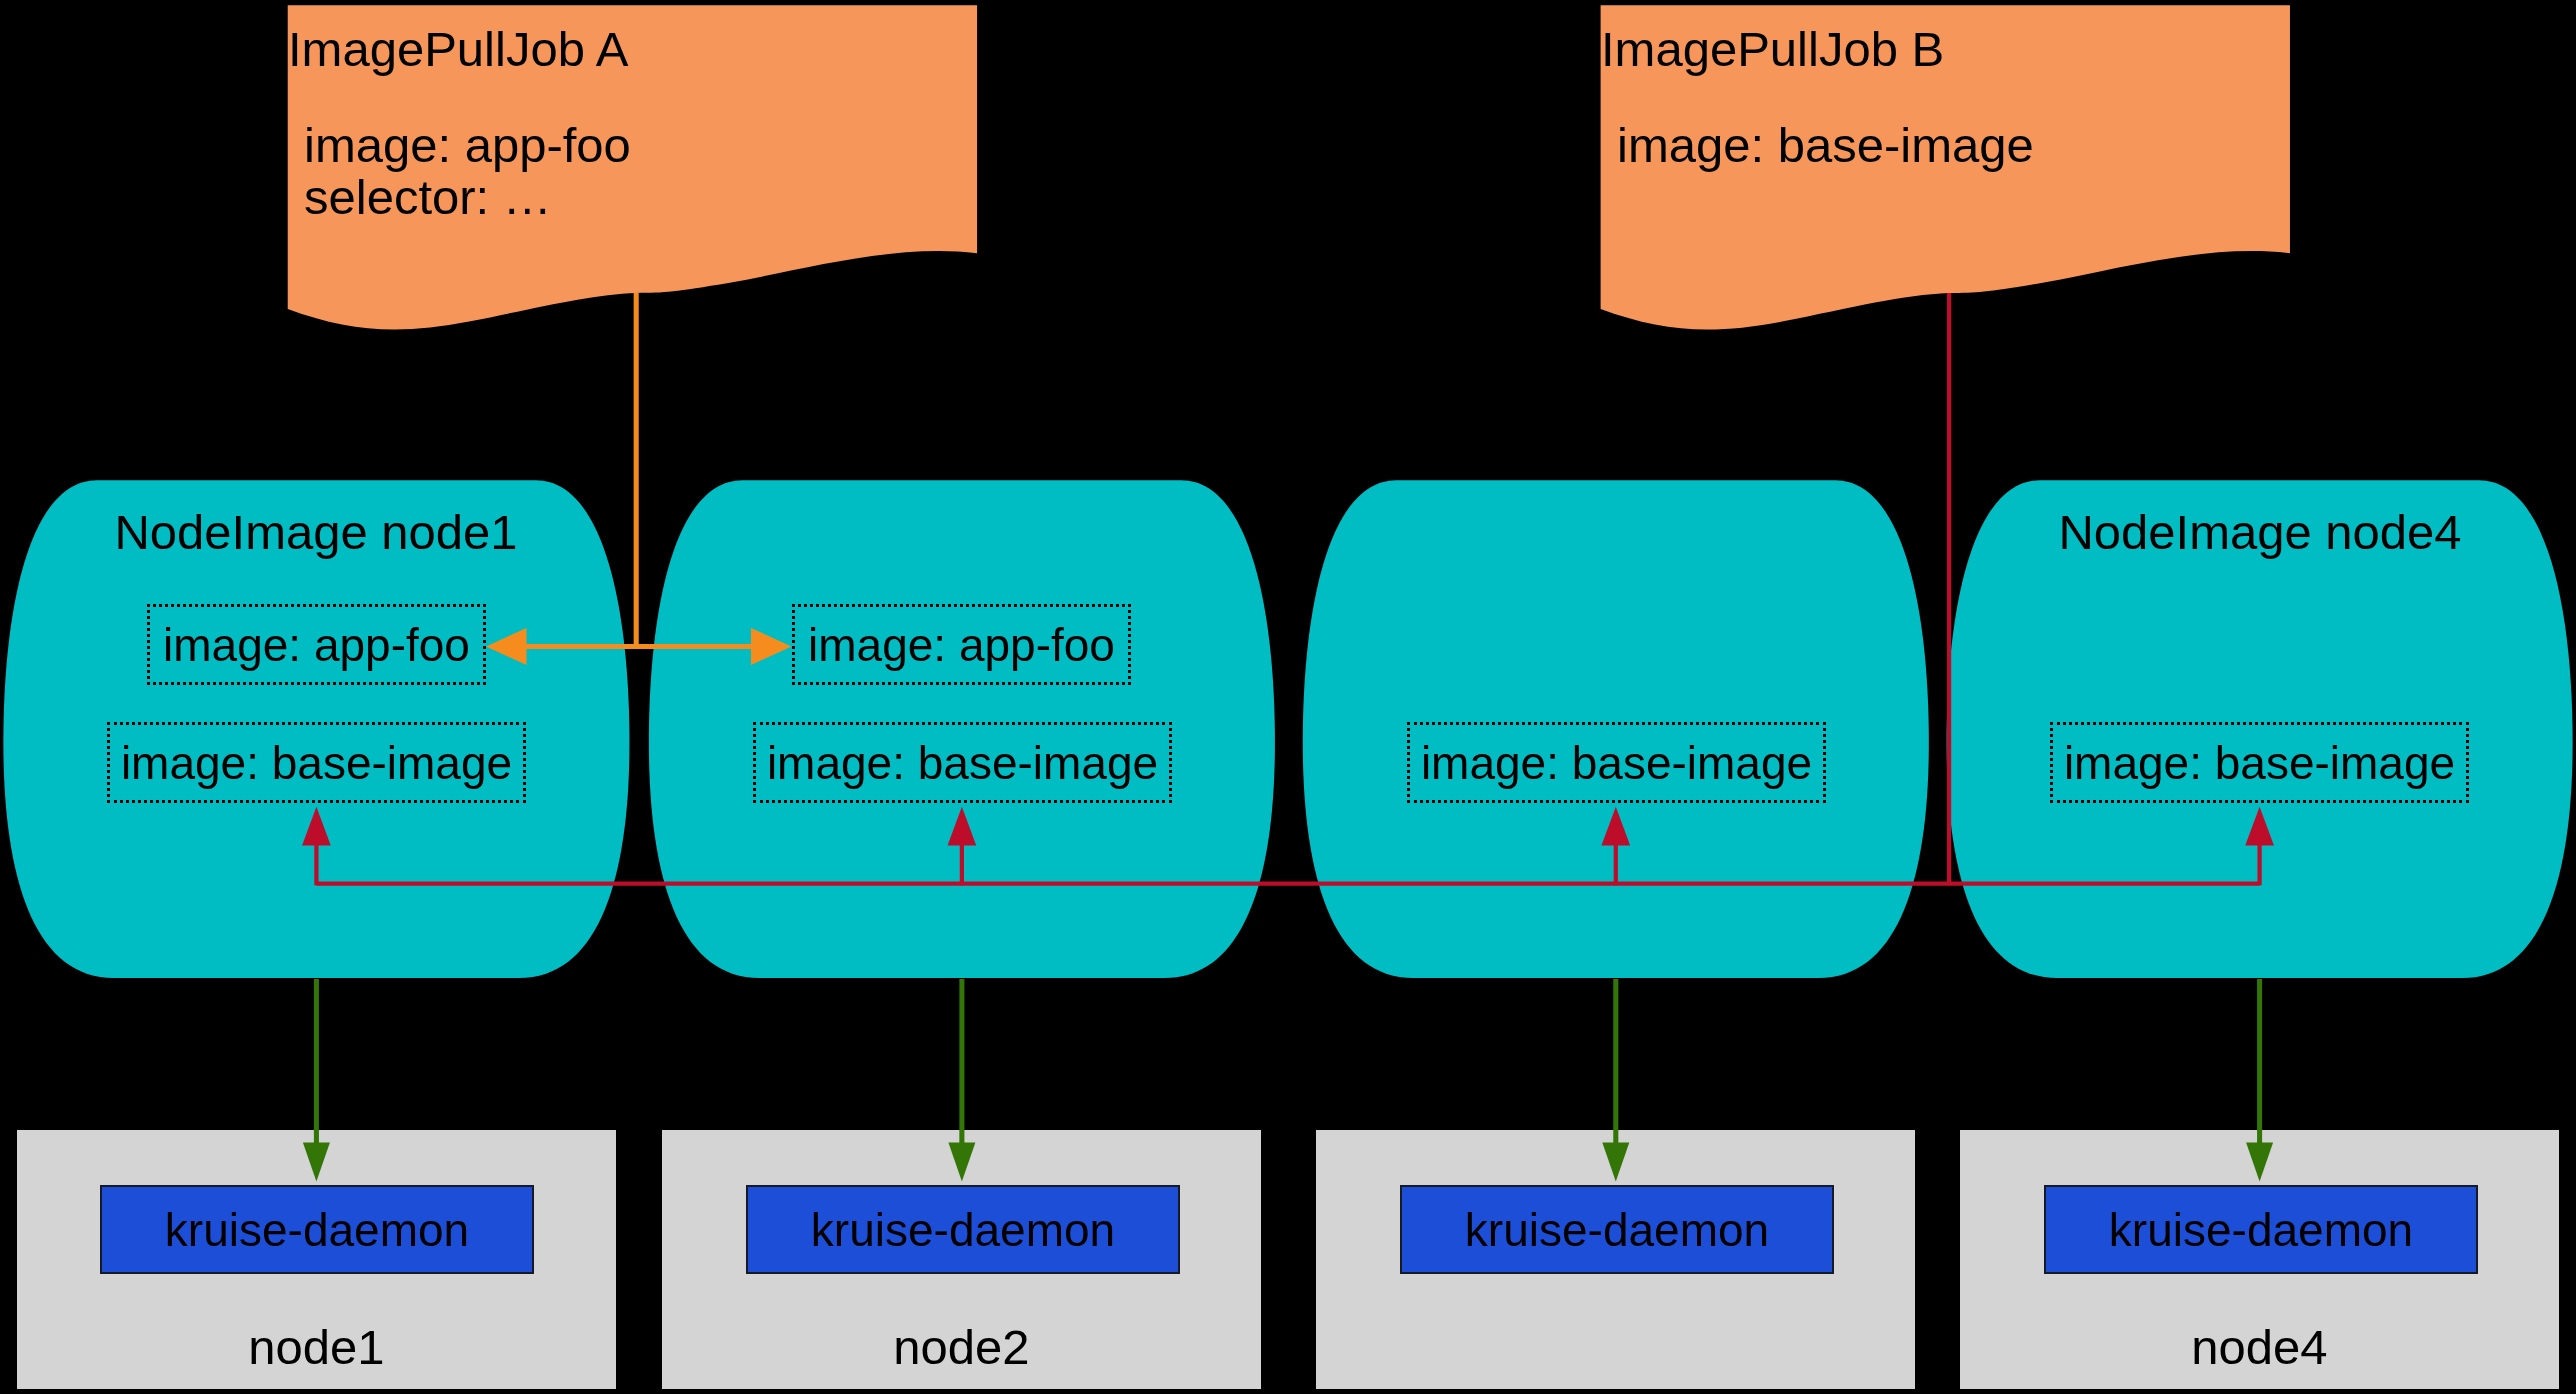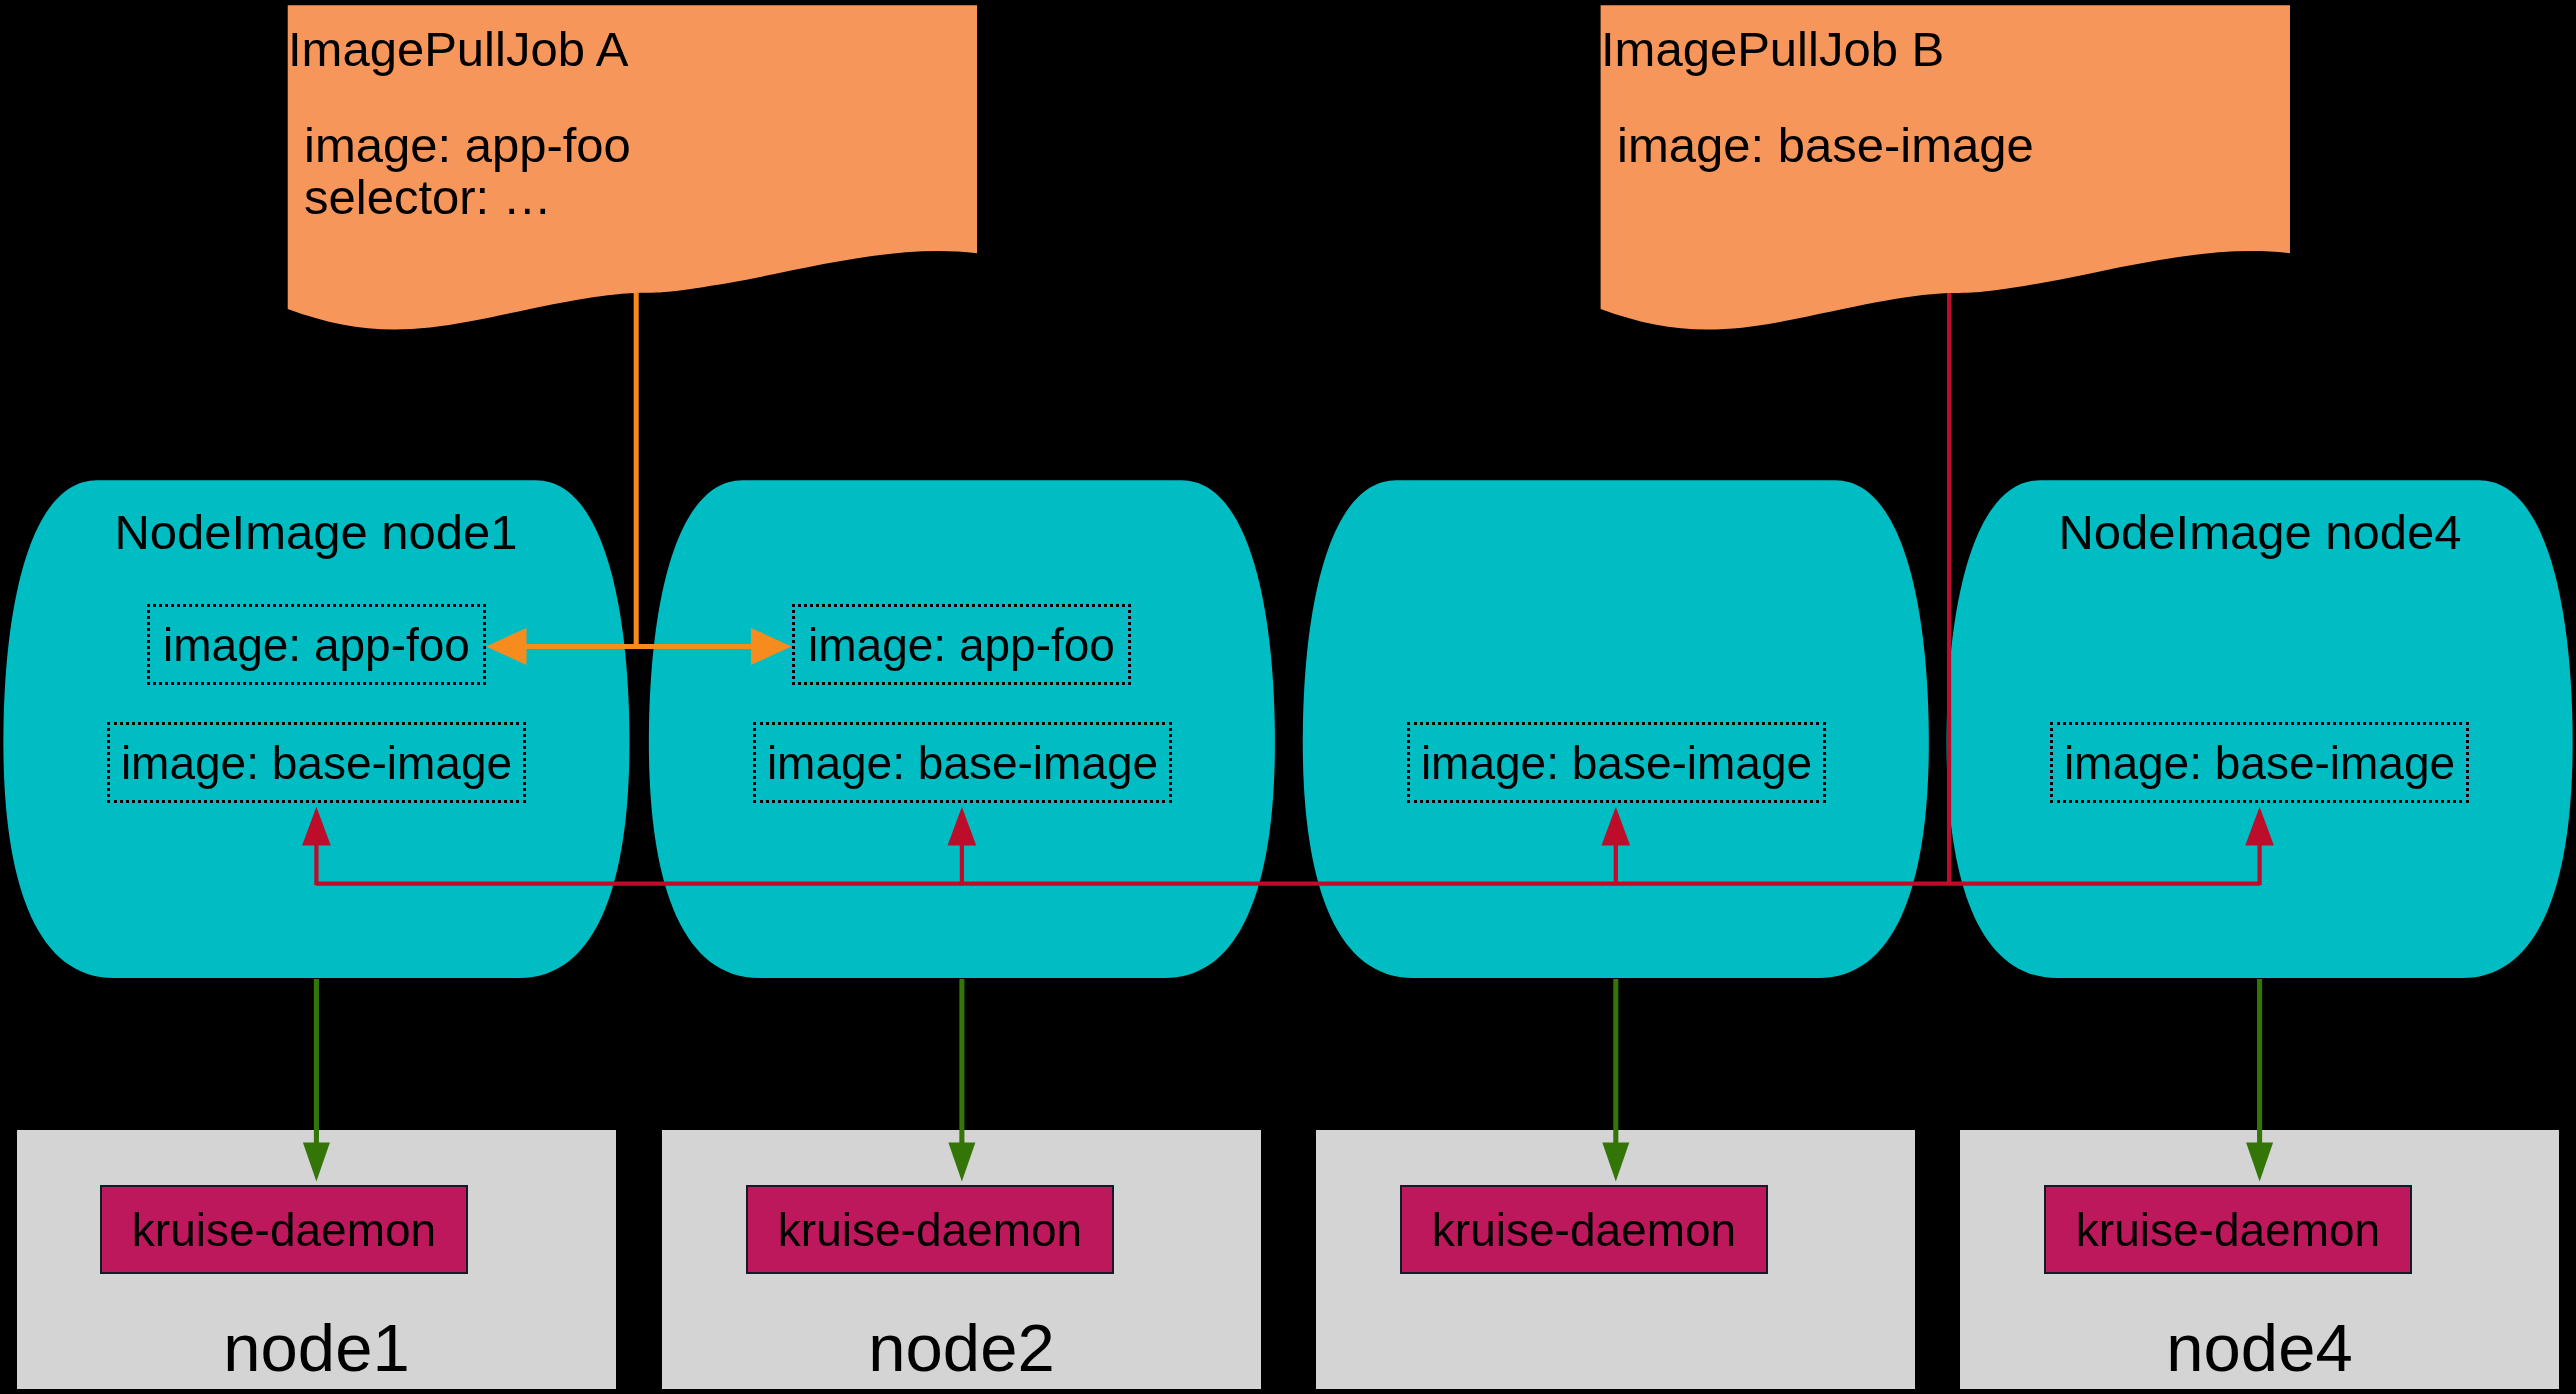--- a/index.html
+++ b/index.html
@@ -5,23 +5,23 @@
   html,body{margin:0;padding:0;background:#000;}
   .stage{position:relative;width:2576px;height:1395px;background:#000;overflow:hidden;
          font-family:"Liberation Sans",sans-serif;color:#000;}
   .stage svg{position:absolute;left:0;top:0;pointer-events:none;}
   .flag-title{position:absolute;height:54px;line-height:54px;font-size:49px;}
   .flag-line{position:absolute;height:51px;line-height:51px;font-size:49px;white-space:pre;}
   .ni-title{position:absolute;width:508px;height:54px;line-height:54px;text-align:center;font-size:49px;}
   .dotted-box{position:absolute;height:81px;border:3.4px dotted #000;box-sizing:border-box;
               display:flex;align-items:center;justify-content:center;font-size:46px;white-space:pre;}
   .node-box{position:absolute;width:599px;height:259px;background:#D4D4D4;}
-  .daemon{position:absolute;width:368px;height:89px;background:#be185d;border:2.5px solid #161A24;
+  .daemon{position:absolute;width:434px;height:89px;background:#1d4ed8;border:2.5px solid #161A24;
           box-sizing:border-box;display:flex;align-items:center;justify-content:center;font-size:46px;}
-  .node-label{position:absolute;width:253px;height:59px;line-height:59px;text-align:center;font-size:67px;}
+  .node-label{position:absolute;width:253px;height:59px;line-height:59px;text-align:center;font-size:49px;}
 </style>
 </head>
 <body>
 
 <div class="stage">
 
   <svg width="2576" height="1395" viewBox="0 0 3053 1653">
     <path d="M341,6 H1158 V300 C1060,288 950,320 865,335 C798,346 790,347 754,347 C700,349 640,364 556,381 C472,397 415,393 341,366 Z" fill="#F7965A"></path>
     <path d="M1897,6 H2714 V300 C2616,288 2506,320 2421,335 C2354,346 2346,347 2310,347 C2256,349 2196,364 2112,381 C2028,397 1971,393 1897,366 Z" fill="#F7965A"></path>
     <path d="M115,569 H635 C715,569 746,720 746,880 C746,1040 710,1159 615,1159 H135 C40,1159 4,1040 4,880 C4,720 35,569 115,569 Z" fill="#00BDC3"></path>

